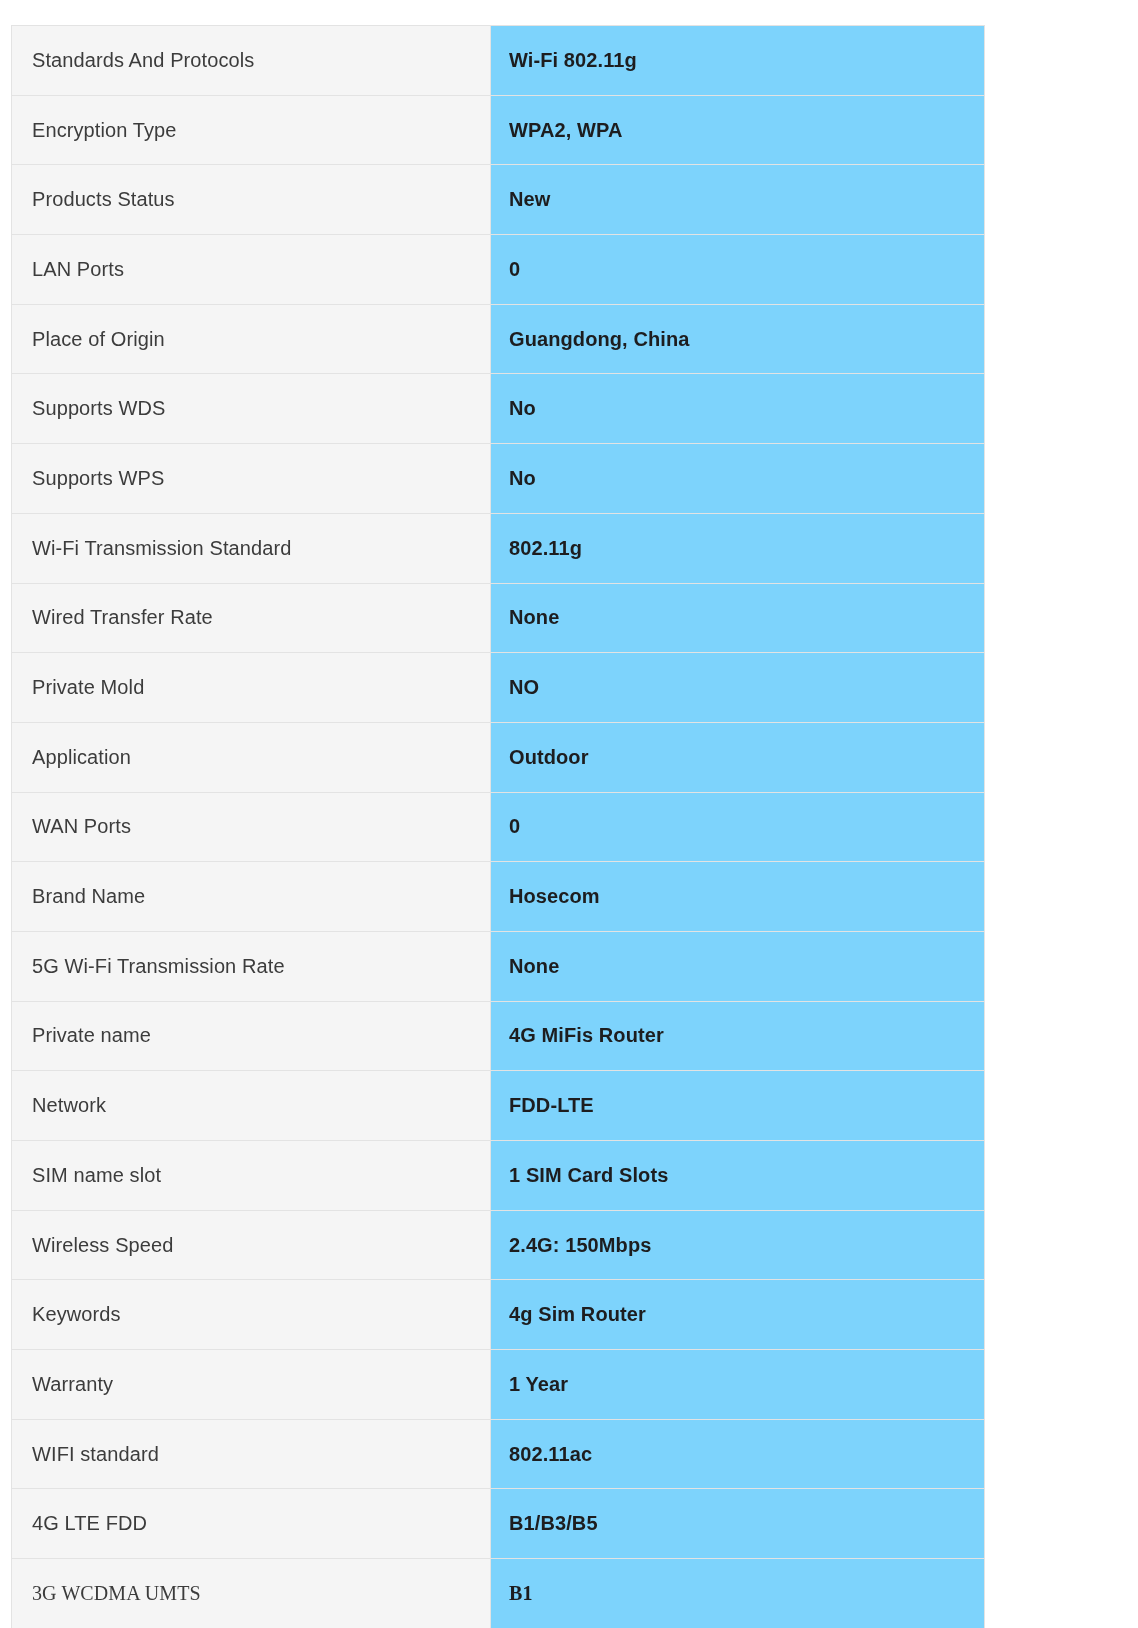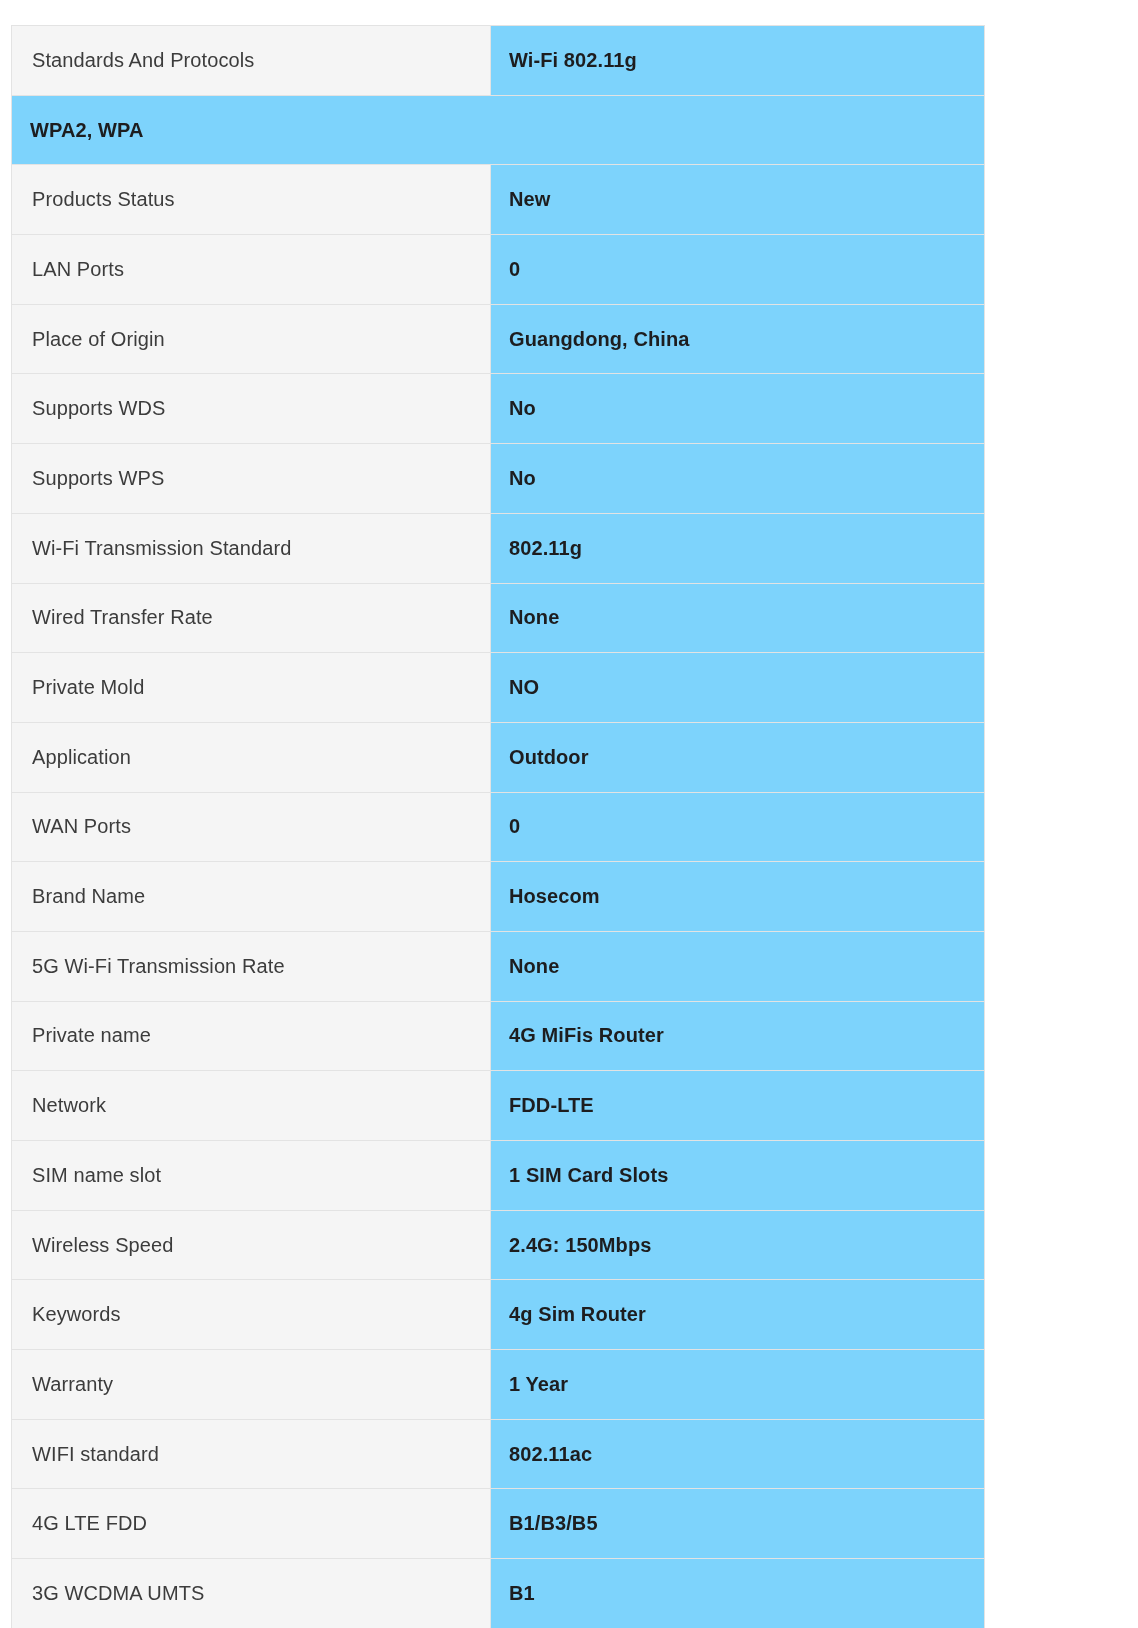--- a/index.html
+++ b/index.html
@@ -19,21 +19,21 @@
     width: 974px;
     margin: 25px 0 0 11px;
     border: 1px solid var(--border);
     background: #ffffff;
   }
   .spec-row {
     display: flex;
     height: 69.7px;
     border-bottom: 1px solid var(--border);
   }
-  .spec-row:last-child { border-bottom: none; }
+  .spec-row:last-child { border-bottom: none; font-family: Liberation Serif, serif; }
   .cell {
     display: flex;
     align-items: center;
   }
   .label-cell {
     width: 479px;
     flex: 0 0 479px;
     background: var(--label-cell-bg);
     border-right: 1px solid var(--border);
     padding-left: 20px;
@@ -65,20 +65,23 @@
 
   <div class="spec-row">
     <div class="cell label-cell">
         <span class="label-text">Standards And Protocols</span>
       </div>
     <div class="cell value-cell">
         <span class="value-text">Wi-Fi 802.11g</span>
       </div>
   </div>
   <div class="spec-row">
+    <div class="cell label-cell">
+        <span class="label-text">Encryption Type</span>
+      </div>
     <div class="cell value-cell">
         <span class="value-text">WPA2, WPA</span>
       </div>
   </div>
   <div class="spec-row">
     <div class="cell label-cell">
         <span class="label-text">Products Status</span>
       </div>
     <div class="cell value-cell">
         <span class="value-text">New</span>

